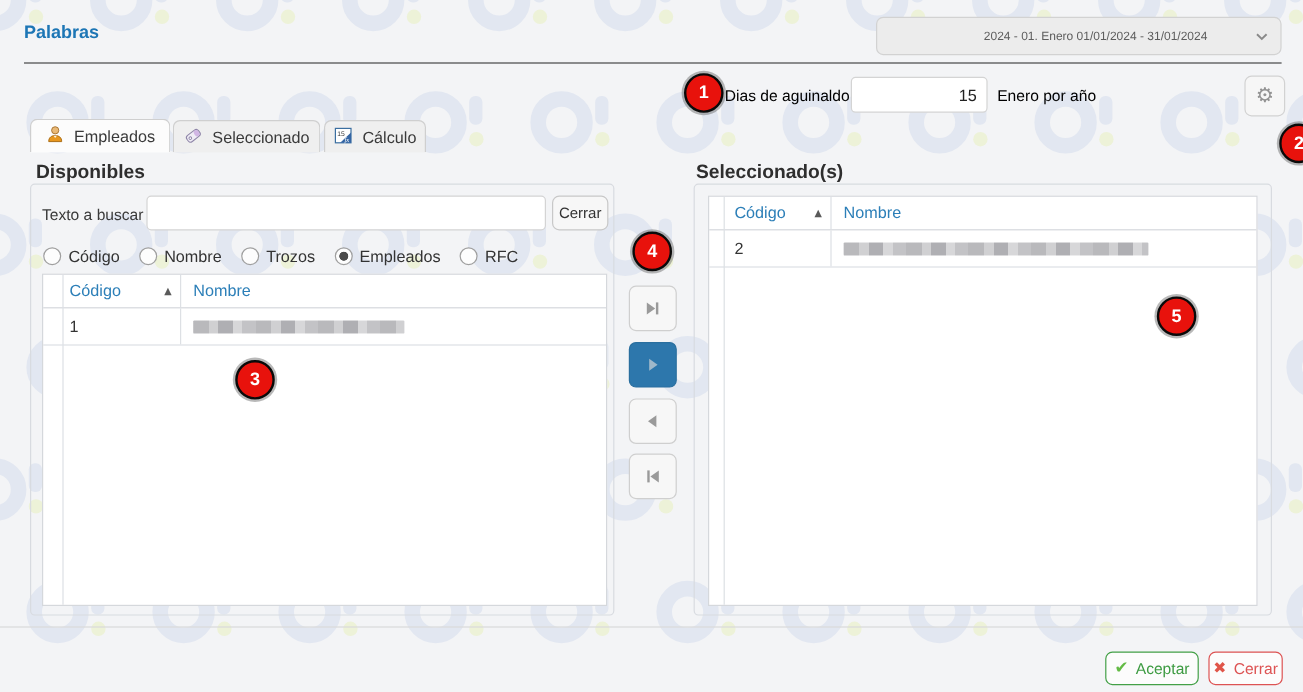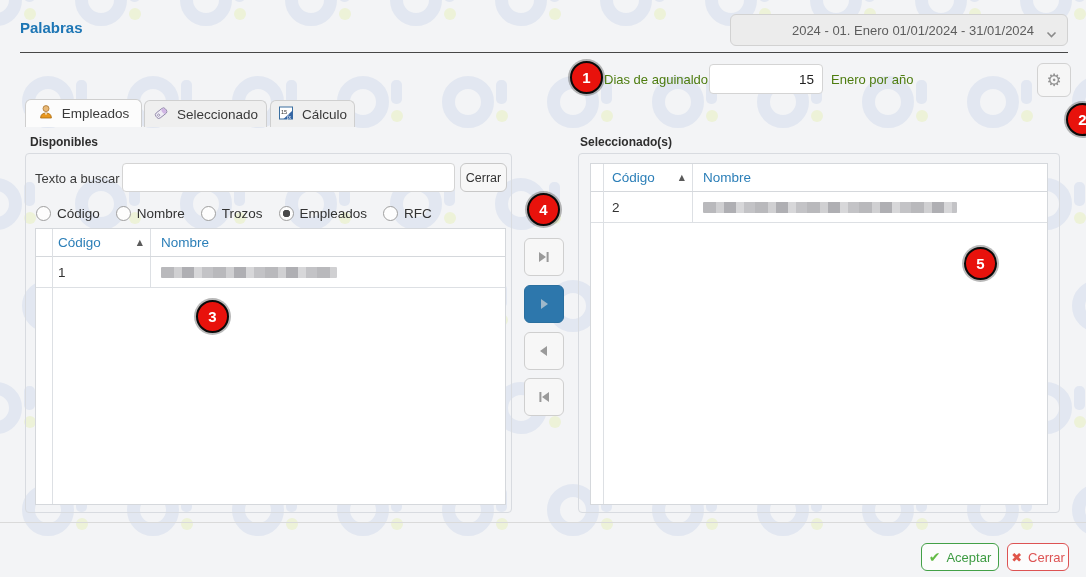--- a/index.html
+++ b/index.html
@@ -16,25 +16,25 @@
         border:13px solid #e2e7f1;box-sizing:border-box;}
   .wm-bar{left:54px;top:6px;width:11px;height:24px;border-radius:5px;background:#e2e7f1;}
   .wm-dot{left:54px;top:36px;width:12px;height:12px;border-radius:50%;background:#edf2d8;}
   .app{position:absolute;inset:0;z-index:1;}
 
   
   .title{position:absolute;left:20px;top:19px;font-size:15px;font-weight:bold;color:#1d76b5;}
   .title-rule{position:absolute;left:20px;top:52px;width:1048px;border-top:1px solid #474747;}
   .period{position:absolute;left:730px;top:14px;width:338px;height:32px;background:#ececec;
           border:1px solid #d2d2d2;border-radius:6px;box-sizing:border-box;
-          display:flex;align-items:center;justify-content:center;color:#5d5d5d;font-size:13px;cursor:default;padding-left:28px;}
+          display:flex;align-items:center;justify-content:center;color:#5d5d5d;font-size:10px;cursor:default;padding-left:28px;}
   .period .chev{position:absolute;right:10px;top:12px;}
 
   
-  .flabel{position:absolute;top:72px;font-size:13px;color:#4d7c0f;}
+  .flabel{position:absolute;top:72px;font-size:13px;color:#000000;}
   .lbl-bonus{left:604px;}
   .lbl-year{left:831px;}
   .num-inp{position:absolute;top:64px;height:30px;background:#fff;border:1px solid #d4d4d4;border-radius:4px;
            box-sizing:border-box;text-align:right;padding:0 8px;font-size:13.5px;color:#222;
            font-family:"Liberation Sans",sans-serif;}
   .inp-bonus{left:709px;width:114px;}
   .inp-year{left:903px;width:114px;}
   .gear-btn{position:absolute;left:1037px;top:63px;width:34px;height:34px;background:#f6f6f6;
             border:1px solid #d2d2d2;border-radius:6px;box-sizing:border-box;
             display:flex;align-items:center;justify-content:center;cursor:pointer;}
@@ -43,21 +43,21 @@
   
   .tab{position:absolute;top:100px;height:27px;background:#efefef;border:1px solid #cfcfcf;border-bottom:none;
        border-radius:6px 6px 0 0;box-sizing:border-box;display:flex;align-items:center;justify-content:center;
        gap:8px;font-size:13.5px;color:#3a3a3a;cursor:pointer;text-align:center;}
   .tab.active{background:#fcfcfc;top:99px;height:28px;z-index:2;}
   .tab-emp{left:25px;width:117px;}
   .tab-inc{left:144px;width:123px;}
   .tab-cal{left:270px;width:85px;}
 
   
-  .sec-label{position:absolute;top:135px;font-size:12px;font-weight:bold;color:#2e2e2e;}
+  .sec-label{position:absolute;top:135px;font-size:16px;font-weight:bold;color:#2e2e2e;}
   .lbl-disp{left:30px;}
   .lbl-sel{left:580px;}
   .panel{position:absolute;top:153px;height:360px;border:1px solid #d8dbe0;border-radius:4px;box-sizing:border-box;}
   .panel-left{left:25px;width:487px;}
   .panel-right{left:578px;width:482px;}
 
   .search-lbl{position:absolute;left:35px;top:171px;font-size:13px;}
   .search-inp{position:absolute;left:122px;top:163px;width:333px;height:29px;background:#fff;
               border:1px solid #d4d4d4;border-radius:4px;box-sizing:border-box;padding:0 8px;
               font-size:13px;font-family:"Liberation Sans",sans-serif;color:#333;}

